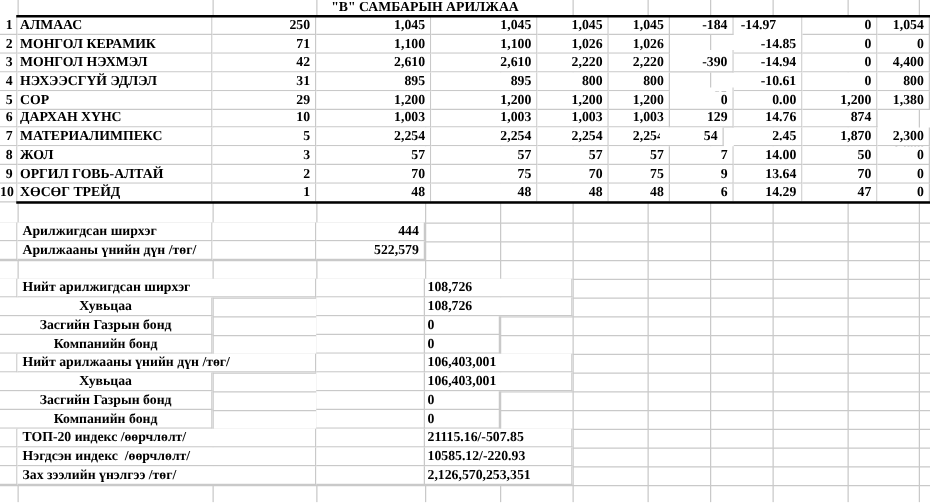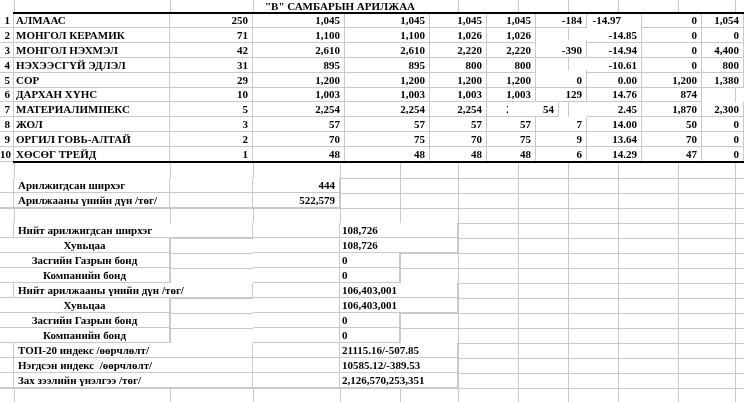--- a/index.html
+++ b/index.html
@@ -135,21 +135,21 @@
         <div class="cell r" style="left: 702px; top: 88px; width: 42px; height: 14px; line-height: 13px; padding-left: 0px; padding-right: 4px; margin-top: 22px;">1,000</div>
       </div>
       <div class="">
         <div class="cell r" style="left: 0px; top: 102px; width: 14px; height: 15px; line-height: 14px; padding-left: 0px; padding-right: 3px;">7</div>
         <div class="cell l" style="left: 14px; top: 102px; width: 156px; height: 15px; line-height: 14px; padding-left: 2px; padding-right: 0px;">МАТЕРИАЛИМПЕКС</div>
         <div class="cell r" style="left: 170px; top: 102px; width: 83px; height: 15px; line-height: 14px; padding-left: 0px; padding-right: 4px;">5</div>
         <div class="cell r" style="left: 253px; top: 102px; width: 92px; height: 15px; line-height: 14px; padding-left: 0px; padding-right: 4px;">2,254</div>
         <div class="cell r" style="left: 345px; top: 102px; width: 85px; height: 15px; line-height: 14px; padding-left: 0px; padding-right: 4px;">2,254</div>
         <div class="cell r" style="left: 430px; top: 102px; width: 57px; height: 15px; line-height: 14px; padding-left: 0px; padding-right: 4px;">2,254</div>
         <div class="cell r" style="left: 487px; top: 102px; width: 49px; height: 15px; line-height: 14px; padding-left: 0px; padding-right: 4px;">2,254</div>
-        <div class="cell r" style="left: 508px; top: 102px; width: 51px; height: 15px; line-height: 14px; padding-left: 0px; padding-right: 4px;">54</div>
+        <div class="cell r" style="left: 528px; top: 102px; width: 51px; height: 15px; line-height: 14px; padding-left: 0px; padding-right: 4px;">54</div>
         <div class="cell r" style="left: 587px; top: 102px; width: 55px; height: 15px; line-height: 14px; padding-left: 0px; padding-right: 4px;">2.45</div>
         <div class="cell r" style="left: 642px; top: 102px; width: 60px; height: 15px; line-height: 14px; padding-left: 0px; padding-right: 4px;">1,870</div>
         <div class="cell r" style="left: 702px; top: 102px; width: 42px; height: 15px; line-height: 14px; padding-left: 0px; padding-right: 4px;">2,300</div>
       </div>
       <div class="">
         <div class="cell r" style="left: 0px; top: 117px; width: 14px; height: 15px; line-height: 14px; padding-left: 0px; padding-right: 3px;">8</div>
         <div class="cell l" style="left: 14px; top: 117px; width: 156px; height: 15px; line-height: 14px; padding-left: 2px; padding-right: 0px;">ЖОЛ</div>
         <div class="cell r" style="left: 170px; top: 117px; width: 83px; height: 15px; line-height: 14px; padding-left: 0px; padding-right: 4px;">3</div>
         <div class="cell r" style="left: 253px; top: 117px; width: 92px; height: 15px; line-height: 14px; padding-left: 0px; padding-right: 4px;">57</div>
         <div class="cell r" style="left: 345px; top: 117px; width: 85px; height: 15px; line-height: 14px; padding-left: 0px; padding-right: 4px;">57</div>
@@ -247,21 +247,21 @@
       <div class="">
         <div class="cell l" style="left: 0px; top: 343px; width: 14px; height: 15px; line-height: 14px; padding-left: 0px; padding-right: 0px;"></div>
         <div class="cell l" style="left: 14px; top: 343px; width: 239px; height: 15px; line-height: 14px; padding-left: 4px; padding-right: 0px;">ТОП-20 индекс /өөрчлөлт/</div>
         <div class="cell l" style="left: 253px; top: 343px; width: 87px; height: 15px; line-height: 14px; padding-left: 0px; padding-right: 0px;"></div>
         <div class="cell l" style="left: 340px; top: 343px; width: 118px; height: 15px; line-height: 14px; padding-left: 2px; padding-right: 0px;">21115.16/-507.85</div>
       </div>
       <div class="">
         <div class="cell l" style="left: 0px; top: 358px; width: 14px; height: 15px; line-height: 14px; padding-left: 0px; padding-right: 0px;"></div>
         <div class="cell l" style="left: 14px; top: 358px; width: 239px; height: 15px; line-height: 14px; padding-left: 4px; padding-right: 0px;">Нэгдсэн индекс  /өөрчлөлт/</div>
         <div class="cell l" style="left: 253px; top: 358px; width: 87px; height: 15px; line-height: 14px; padding-left: 0px; padding-right: 0px;"></div>
-        <div class="cell l" style="left: 340px; top: 358px; width: 118px; height: 15px; line-height: 14px; padding-left: 2px; padding-right: 0px;">10585.12/-389.53</div>
+        <div class="cell l" style="left: 340px; top: 358px; width: 118px; height: 15px; line-height: 14px; padding-left: 2px; padding-right: 0px;">10585.12/-220.93</div>
       </div>
       <div class="">
         <div class="cell l" style="left: 0px; top: 373px; width: 14px; height: 15px; line-height: 14px; padding-left: 0px; padding-right: 0px;"></div>
         <div class="cell l" style="left: 14px; top: 373px; width: 239px; height: 15px; line-height: 14px; padding-left: 4px; padding-right: 0px;">Зах зээлийн үнэлгээ /төг/</div>
         <div class="cell l" style="left: 253px; top: 373px; width: 87px; height: 15px; line-height: 14px; padding-left: 0px; padding-right: 0px;"></div>
         <div class="cell l" style="left: 340px; top: 373px; width: 118px; height: 15px; line-height: 14px; padding-left: 2px; padding-right: 0px;">2,126,570,253,351</div>
       </div>
     </div>
   <div class="bline" style="left:13px;top:12px;width:731px;"></div>
   <div class="bline" style="left:13px;top:161px;width:731px;"></div>

